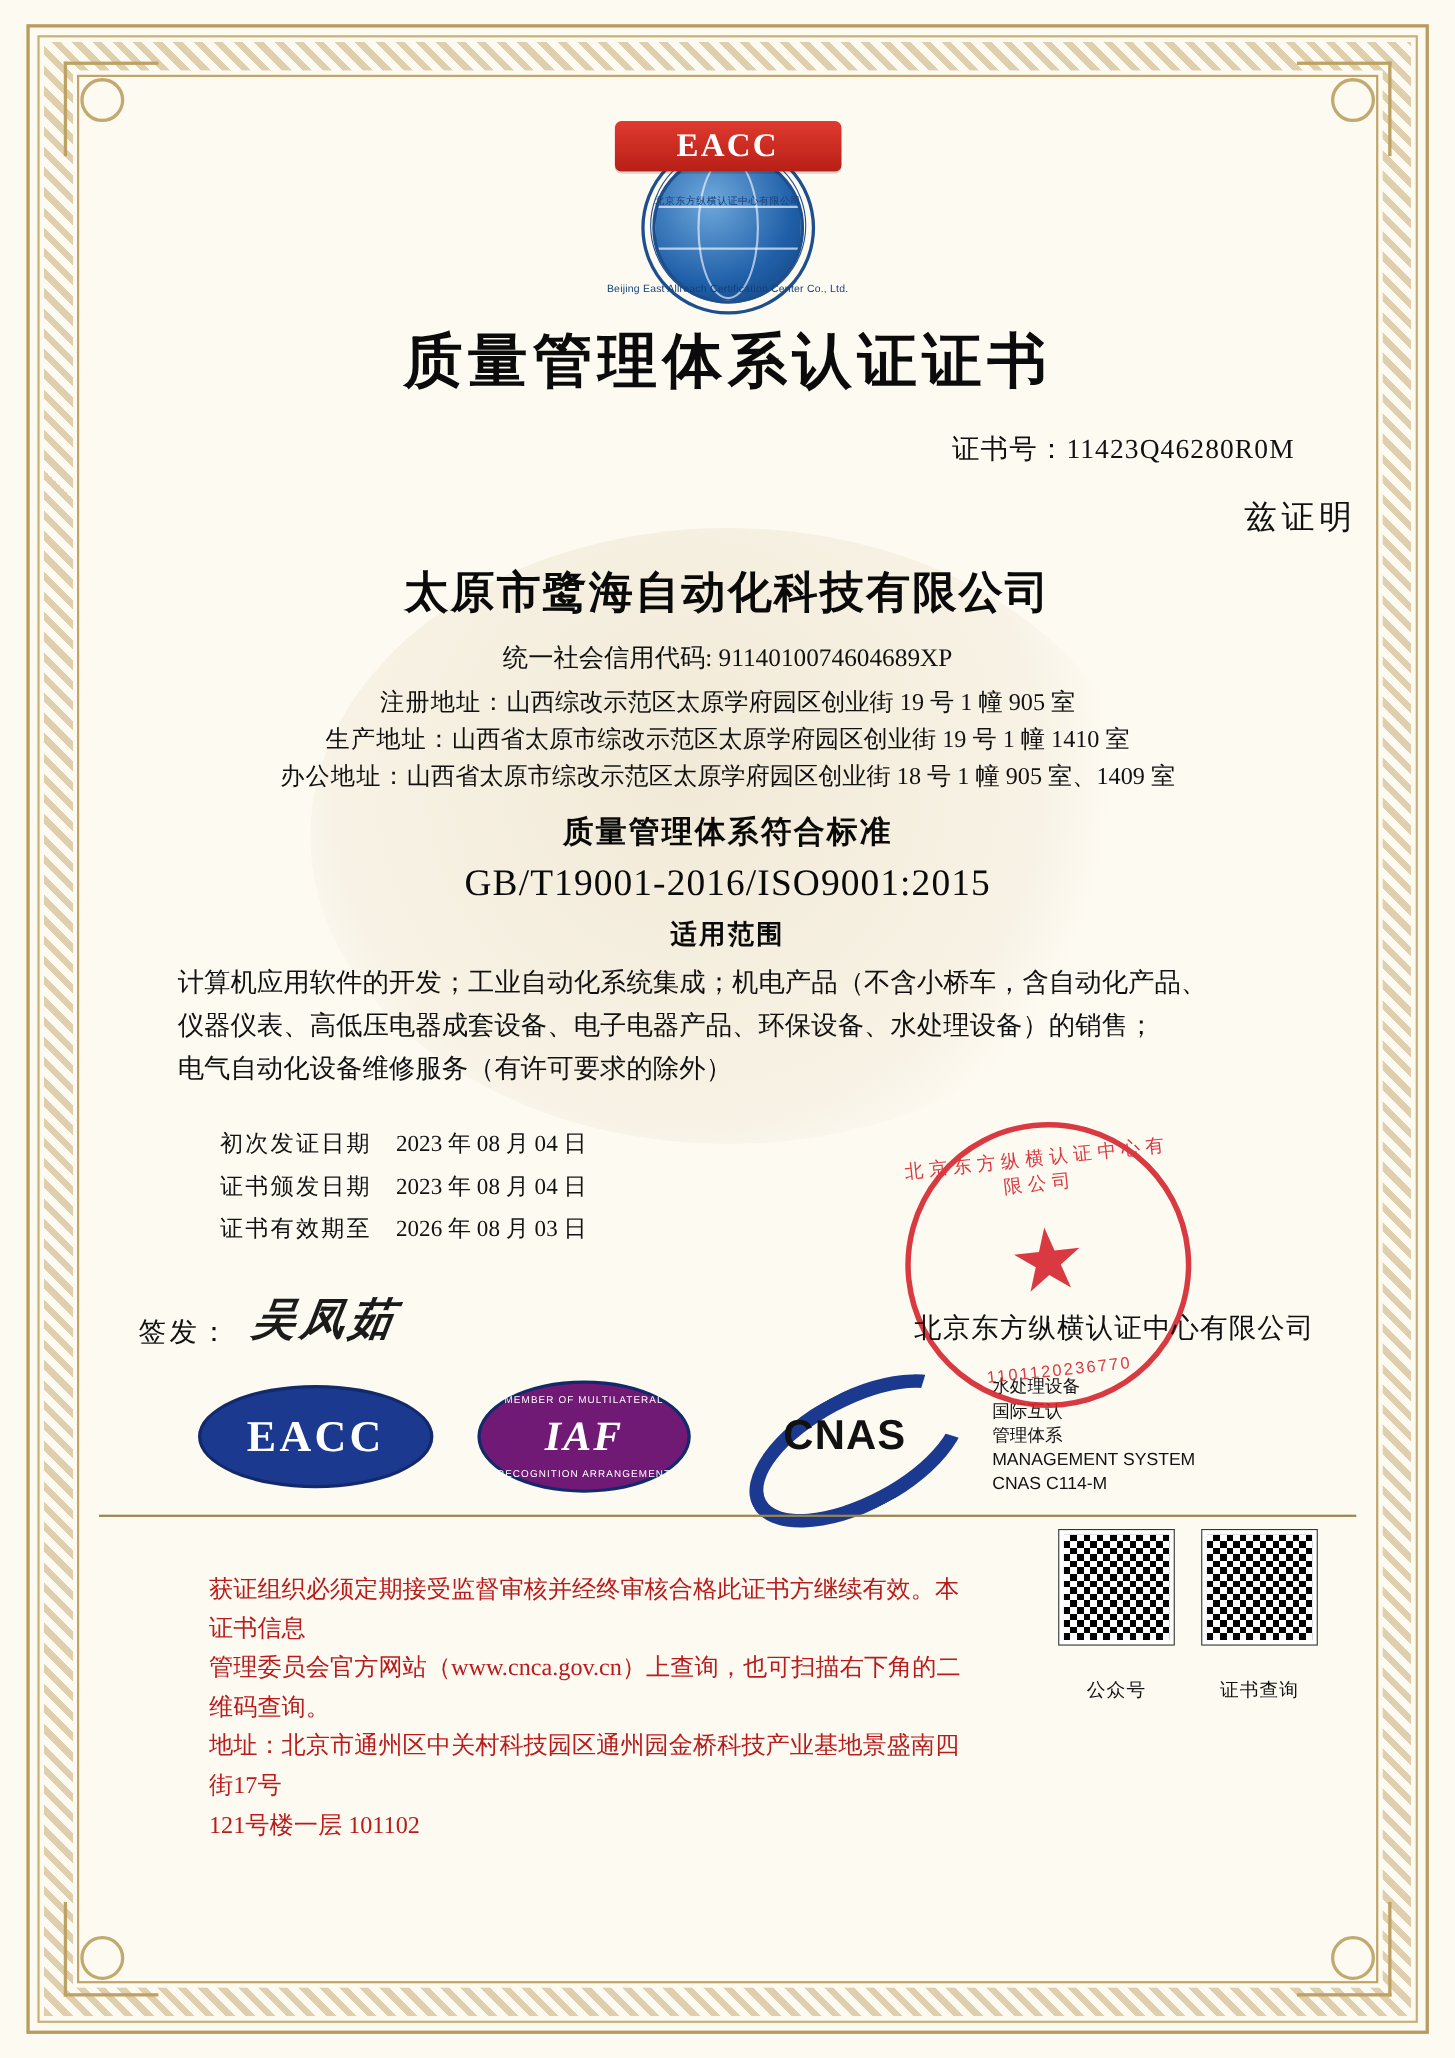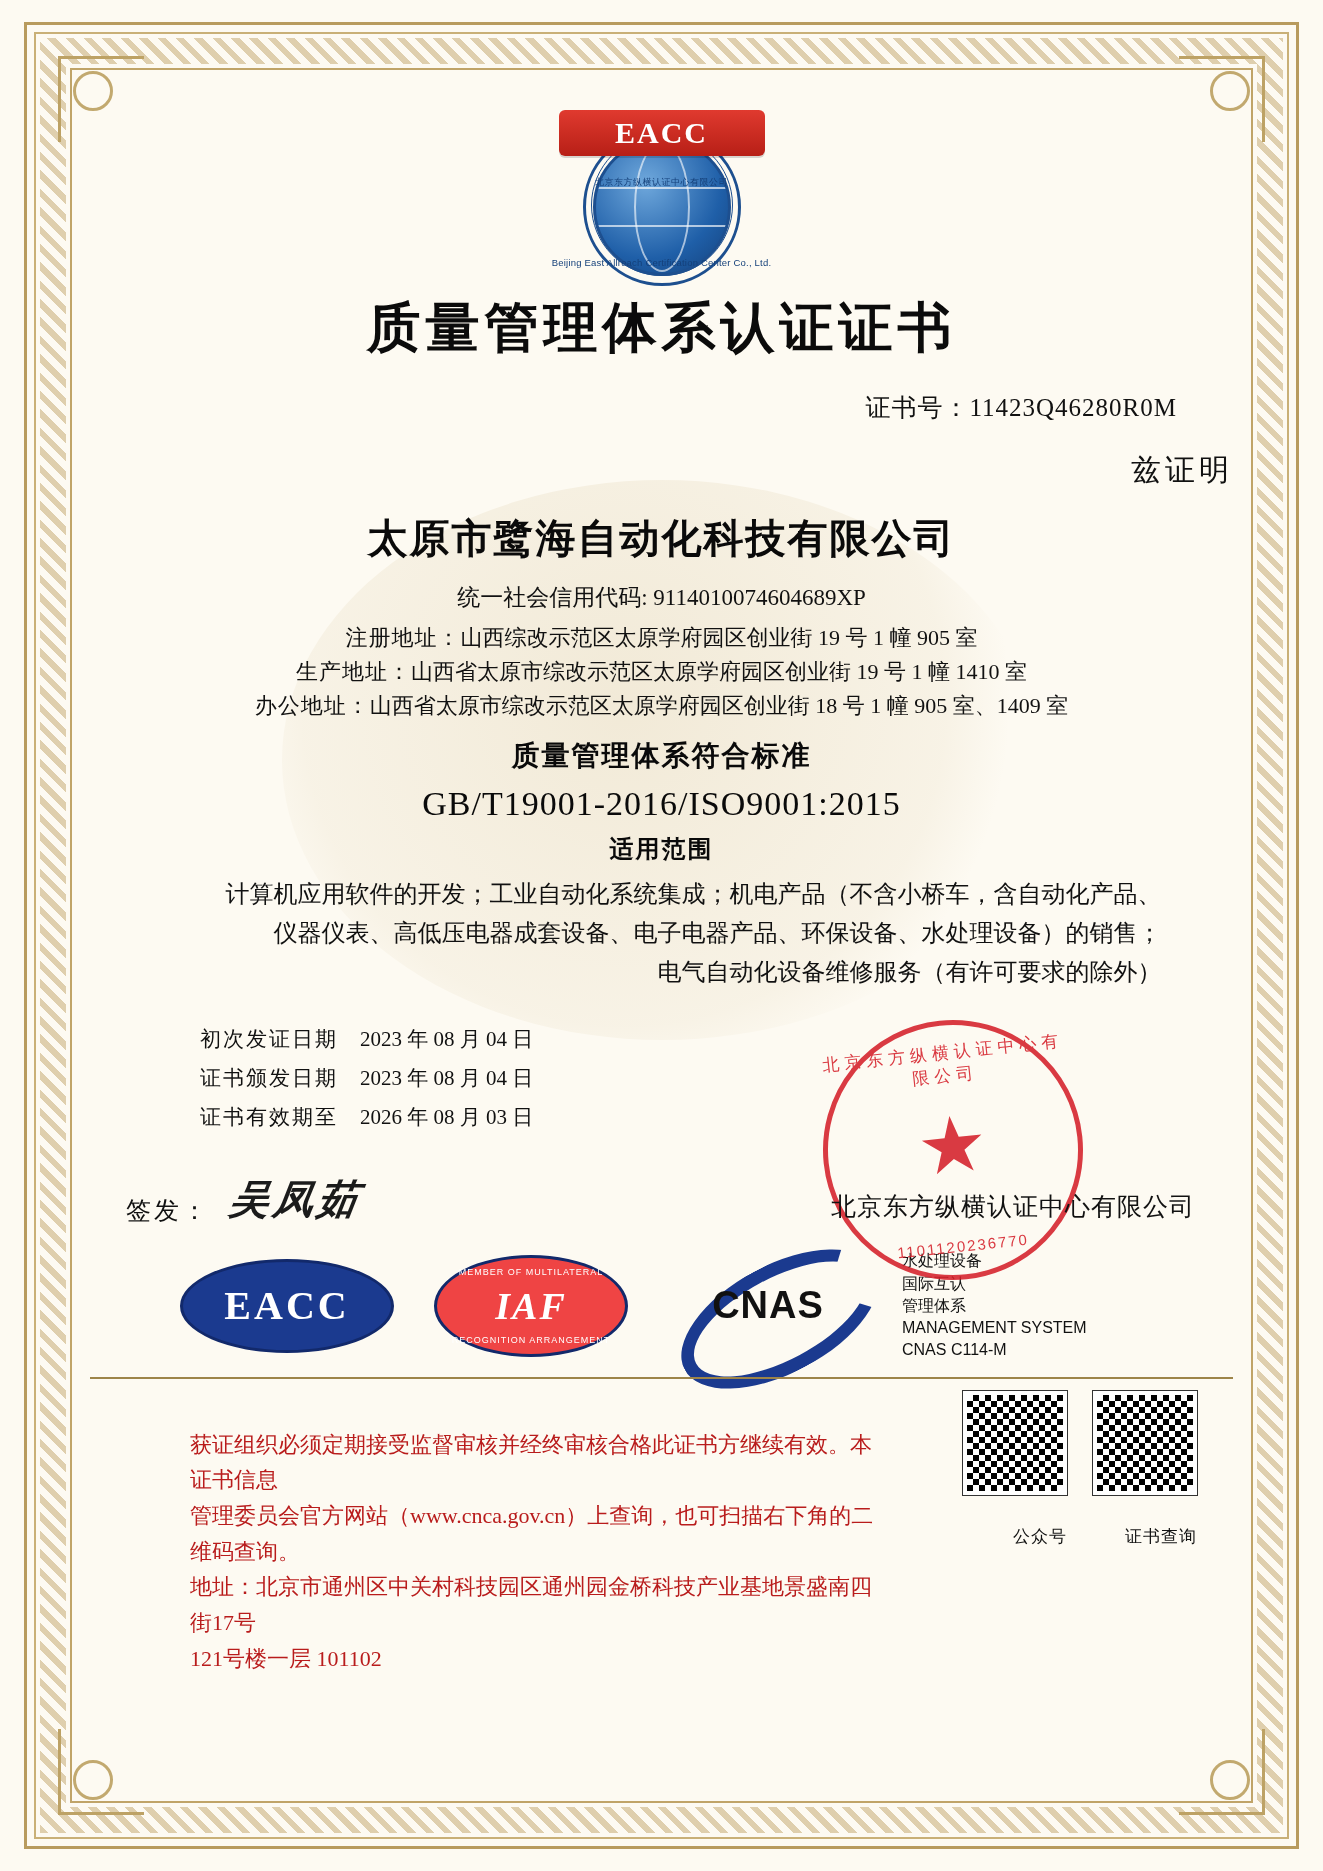--- a/index.html
+++ b/index.html
@@ -285,21 +285,21 @@
     text-align: center;
     font-family: "Liberation Sans", sans-serif;
     font-weight: bold;
     font-size: 24px;
     letter-spacing: 2px;
     color: #0a0a0a;
   }
   .scope-body {
     margin: 10px auto 0;
     width: 1000px;
-    text-align: right;
+    text-align: left;
     font-size: 24px;
     line-height: 1.62;
     color: #111;
   }
 
   
   .dates {
     margin-top: 28px;
     margin-left: 110px;
     font-size: 21px;
@@ -404,21 +404,21 @@
     font-weight: bold;
     font-size: 40px;
     letter-spacing: 3px;
     border: 3px solid #12296b;
   }
   .logo-iaf {
     position: relative;
     width: 188px;
     height: 96px;
     border-radius: 50%;
-    background: #ef4444;
+    background: #701a75;
     color: #fff;
     display: flex;
     align-items: center;
     justify-content: center;
     border: 3px solid #12296b;
   }
   .logo-iaf .iaf-main {
     font-family: "Liberation Serif", serif;
     font-weight: bold;
     font-style: italic;
@@ -486,21 +486,21 @@
     color: #b91c1c;
     padding-left: 100px;
     margin-top: 36px;
   }
   .footer-text .addr-line { }
   .qr-wrap {
     display: flex;
     gap: 26px;
     padding-right: 36px;
   }
-  .qr-item { text-align: right; }
+  .qr-item { text-align: center; }
   .qr {
     width: 96px;
     height: 96px;
     background:
       repeating-linear-gradient(90deg,#000 0 6px,#fff 6px 12px),
       repeating-linear-gradient(0deg,#000 0 6px,#fff 6px 12px);
     background-blend-mode: difference;
     border: 4px solid #fff;
     outline: 1px solid #333;
   }

